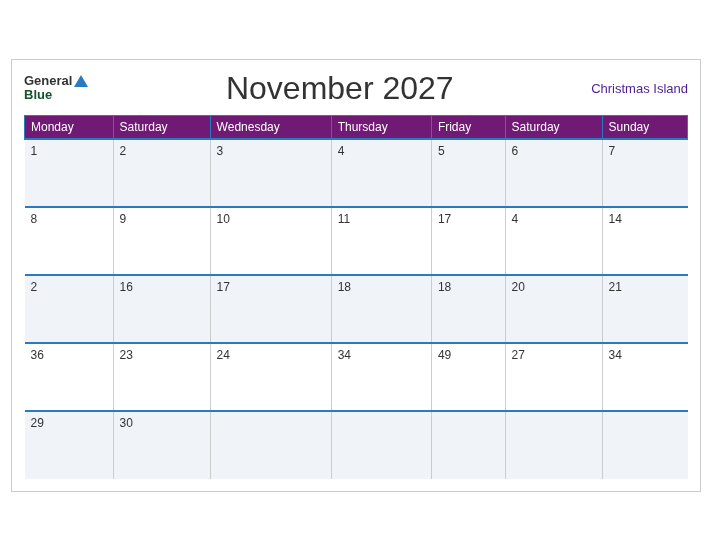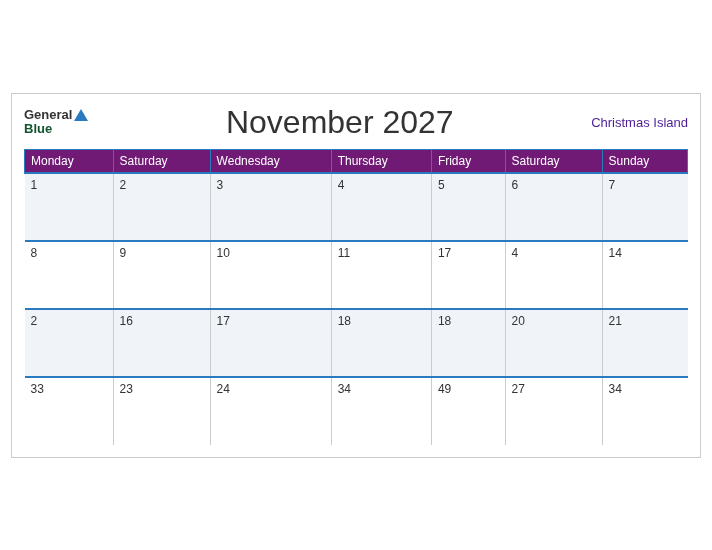--- a/index.html
+++ b/index.html
@@ -158,23 +158,32 @@
         <tr>
           <td><span class="day-num">2</span></td>
           <td><span class="day-num">16</span></td>
           <td><span class="day-num">17</span></td>
           <td><span class="day-num">18</span></td>
           <td><span class="day-num">18</span></td>
           <td><span class="day-num">20</span></td>
           <td><span class="day-num">21</span></td>
         </tr>
         <tr>
-          <td><span class="day-num">33</span></td>
+          <td><span class="day-num">36</span></td>
           <td><span class="day-num">23</span></td>
           <td><span class="day-num">24</span></td>
           <td><span class="day-num">34</span></td>
           <td><span class="day-num">49</span></td>
           <td><span class="day-num">27</span></td>
           <td><span class="day-num">34</span></td>
         </tr>
+        <tr>
+          <td><span class="day-num">29</span></td>
+          <td><span class="day-num">30</span></td>
+          <td></td>
+          <td></td>
+          <td></td>
+          <td></td>
+          <td></td>
+        </tr>
       </tbody>
   </table>
 </div>
 
 </body></html>

